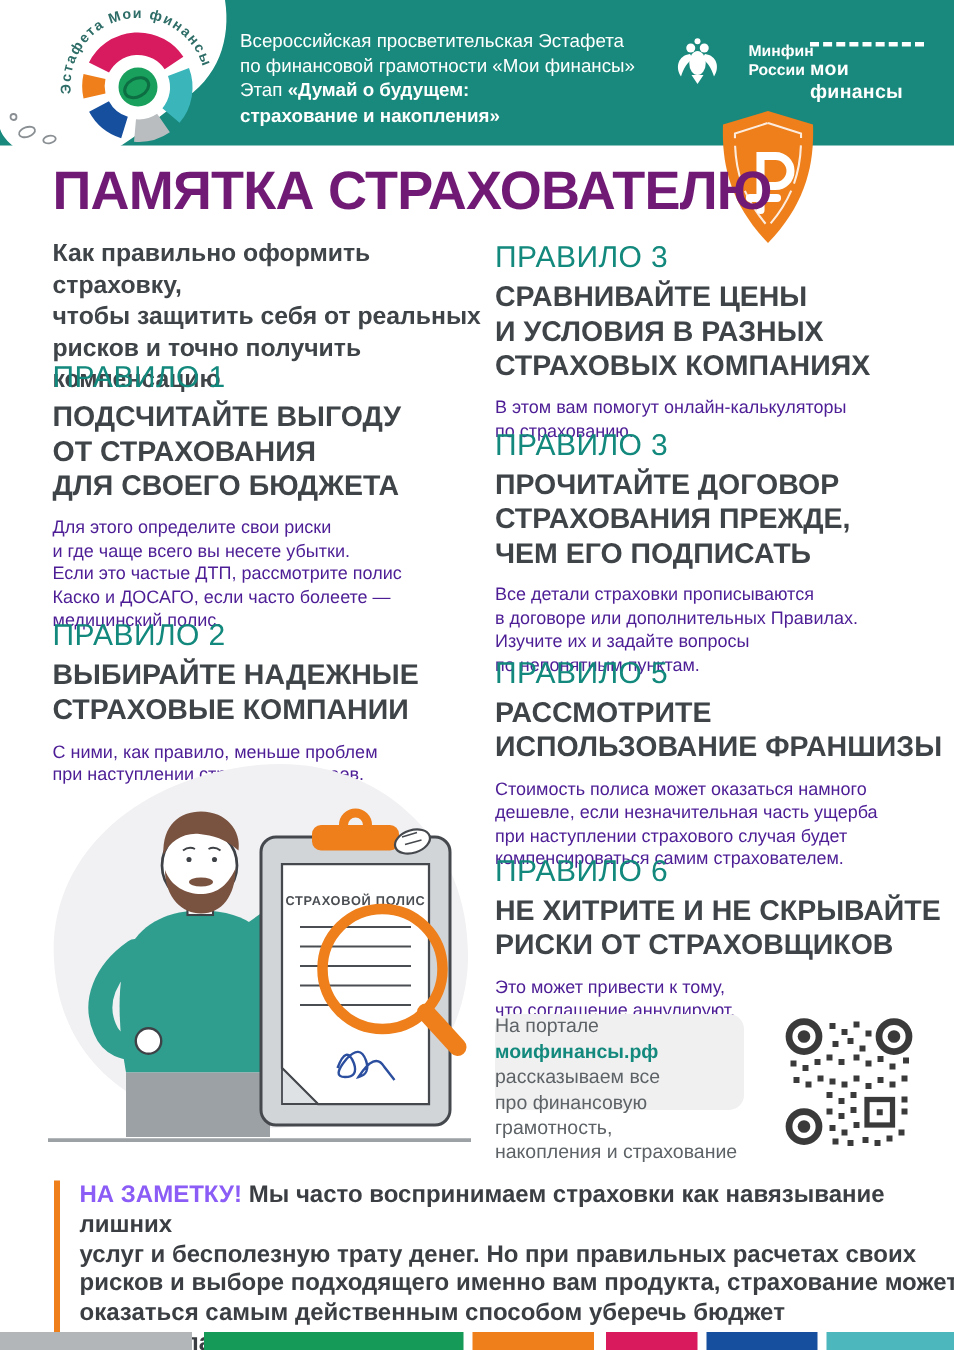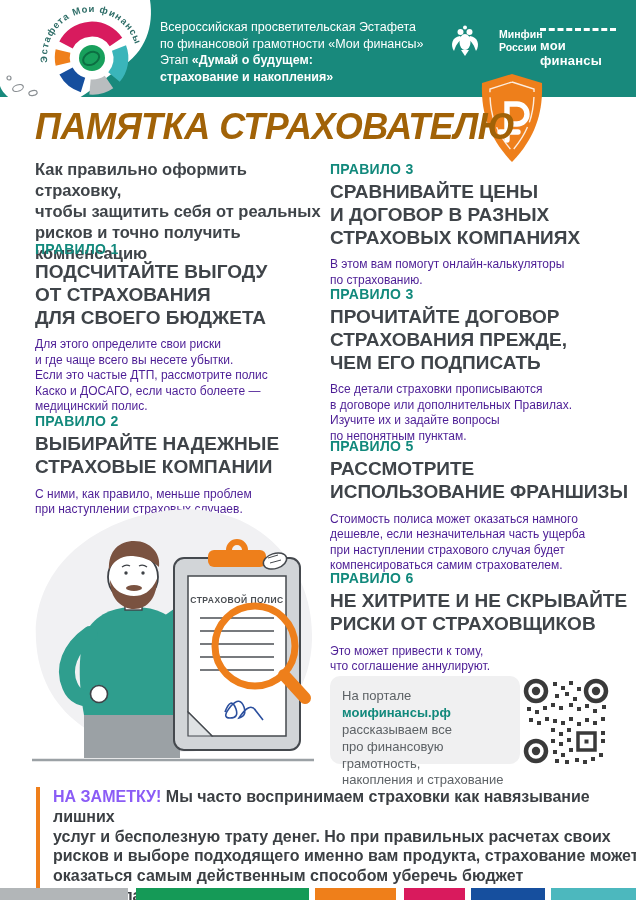--- a/index.html
+++ b/index.html
@@ -13,37 +13,37 @@
   .header-logo-svg{position:absolute;left:0;top:0;}
   .header-text{position:absolute;left:160px;top:19px;color:#fff;font-size:12.5px;line-height:16.5px;}
   .header-text b{font-weight:700;}
   .minfin{position:absolute;left:450px;top:24px;display:flex;align-items:center;gap:19px;color:#fff;}
   .minfin .lbl{font-size:10.5px;line-height:13px;font-weight:600;}
   .brand{position:absolute;left:540px;top:28px;color:#fff;width:78px;}
   .brand .dashes{border-top:3px dashed #fff;width:76px;margin-bottom:7px;}
   .brand .word{font-size:13px;font-weight:800;letter-spacing:.2px;}
   .shield{position:absolute;left:477px;top:72px;}
   
-  .page-title{position:absolute;left:35px;top:106px;font-size:36px;font-weight:800;color:#a16207;letter-spacing:-.5px;font-style:italic;}
+  .page-title{position:absolute;left:35px;top:106px;font-size:36px;font-weight:800;color:#701a75;letter-spacing:-.5px;}
   .intro{position:absolute;left:35px;top:159px;width:300px;font-size:16.5px;font-weight:700;color:#3f4449;line-height:1.27;}
   
   .rule{position:absolute;}
-  .rule .lab{font-size:14px;font-weight:700;color:#12897c;letter-spacing:.3px;}
+  .rule .lab{font-size:20px;font-weight:400;color:#12897c;letter-spacing:.3px;}
   .rule .head{margin-top:4px;font-size:19px;font-weight:700;color:#3f4449;line-height:1.2;}
   .rule .body{margin-top:8px;font-size:12px;color:#4c1d95;line-height:1.29;}
   .r1{left:35px;top:241px;width:300px;}
   .r2{left:35px;top:413px;width:300px;}
   .r3{left:330px;top:161px;width:302px;}
   .r4{left:330px;top:286px;width:302px;}
   .r5{left:330px;top:438px;width:302px;}
   .r6{left:330px;top:570px;width:302px;}
   
   .illus{position:absolute;left:22px;top:500px;}
   
-  .portal-card{position:absolute;left:330px;top:676px;width:166px;height:64px;background:#f0f0f1;border-radius:10px;padding:12px;
+  .portal-card{position:absolute;left:330px;top:676px;width:166px;height:64px;background:#f0f0f1;border-radius:10px;
     font-size:13px;line-height:1.3;color:#5d6266;}
   .portal-card .link{color:#12897c;font-weight:800;text-decoration:none;}
   .qr{position:absolute;left:521px;top:676px;}
   
   .note{position:absolute;left:36px;top:787px;width:586px;border-left:4px solid #ef7f1b;padding-left:13px;
     font-size:16px;font-weight:700;color:#3b3f43;line-height:1.24;}
   .note .nlab{color:#8b5cf6;font-weight:800;}
   
   .footer-stripes{position:absolute;left:0;top:888px;width:636px;height:12px;}
   .footer-stripes .stripe{position:absolute;top:0;height:12px;}
@@ -134,21 +134,21 @@
   <div class="rule r2">
     <div class="lab">ПРАВИЛО 2</div>
     <div class="head pre">ВЫБИРАЙТЕ НАДЕЖНЫЕ
 СТРАХОВЫЕ КОМПАНИИ</div>
     <div class="body pre">С ними, как правило, меньше проблем
 при наступлении страховых случаев.</div>
   </div>
   <div class="rule r3">
     <div class="lab">ПРАВИЛО 3</div>
     <div class="head pre">СРАВНИВАЙТЕ ЦЕНЫ
-И ДОГОВОР В РАЗНЫХ
+И УСЛОВИЯ В РАЗНЫХ
 СТРАХОВЫХ КОМПАНИЯХ</div>
     <div class="body pre">В этом вам помогут онлайн-калькуляторы
 по страхованию.</div>
   </div>
   <div class="rule r4">
     <div class="lab">ПРАВИЛО 3</div>
     <div class="head pre">ПРОЧИТАЙТЕ ДОГОВОР
 СТРАХОВАНИЯ ПРЕЖДЕ,
 ЧЕМ ЕГО ПОДПИСАТЬ</div>
     <div class="body pre">Все детали страховки прописываются

